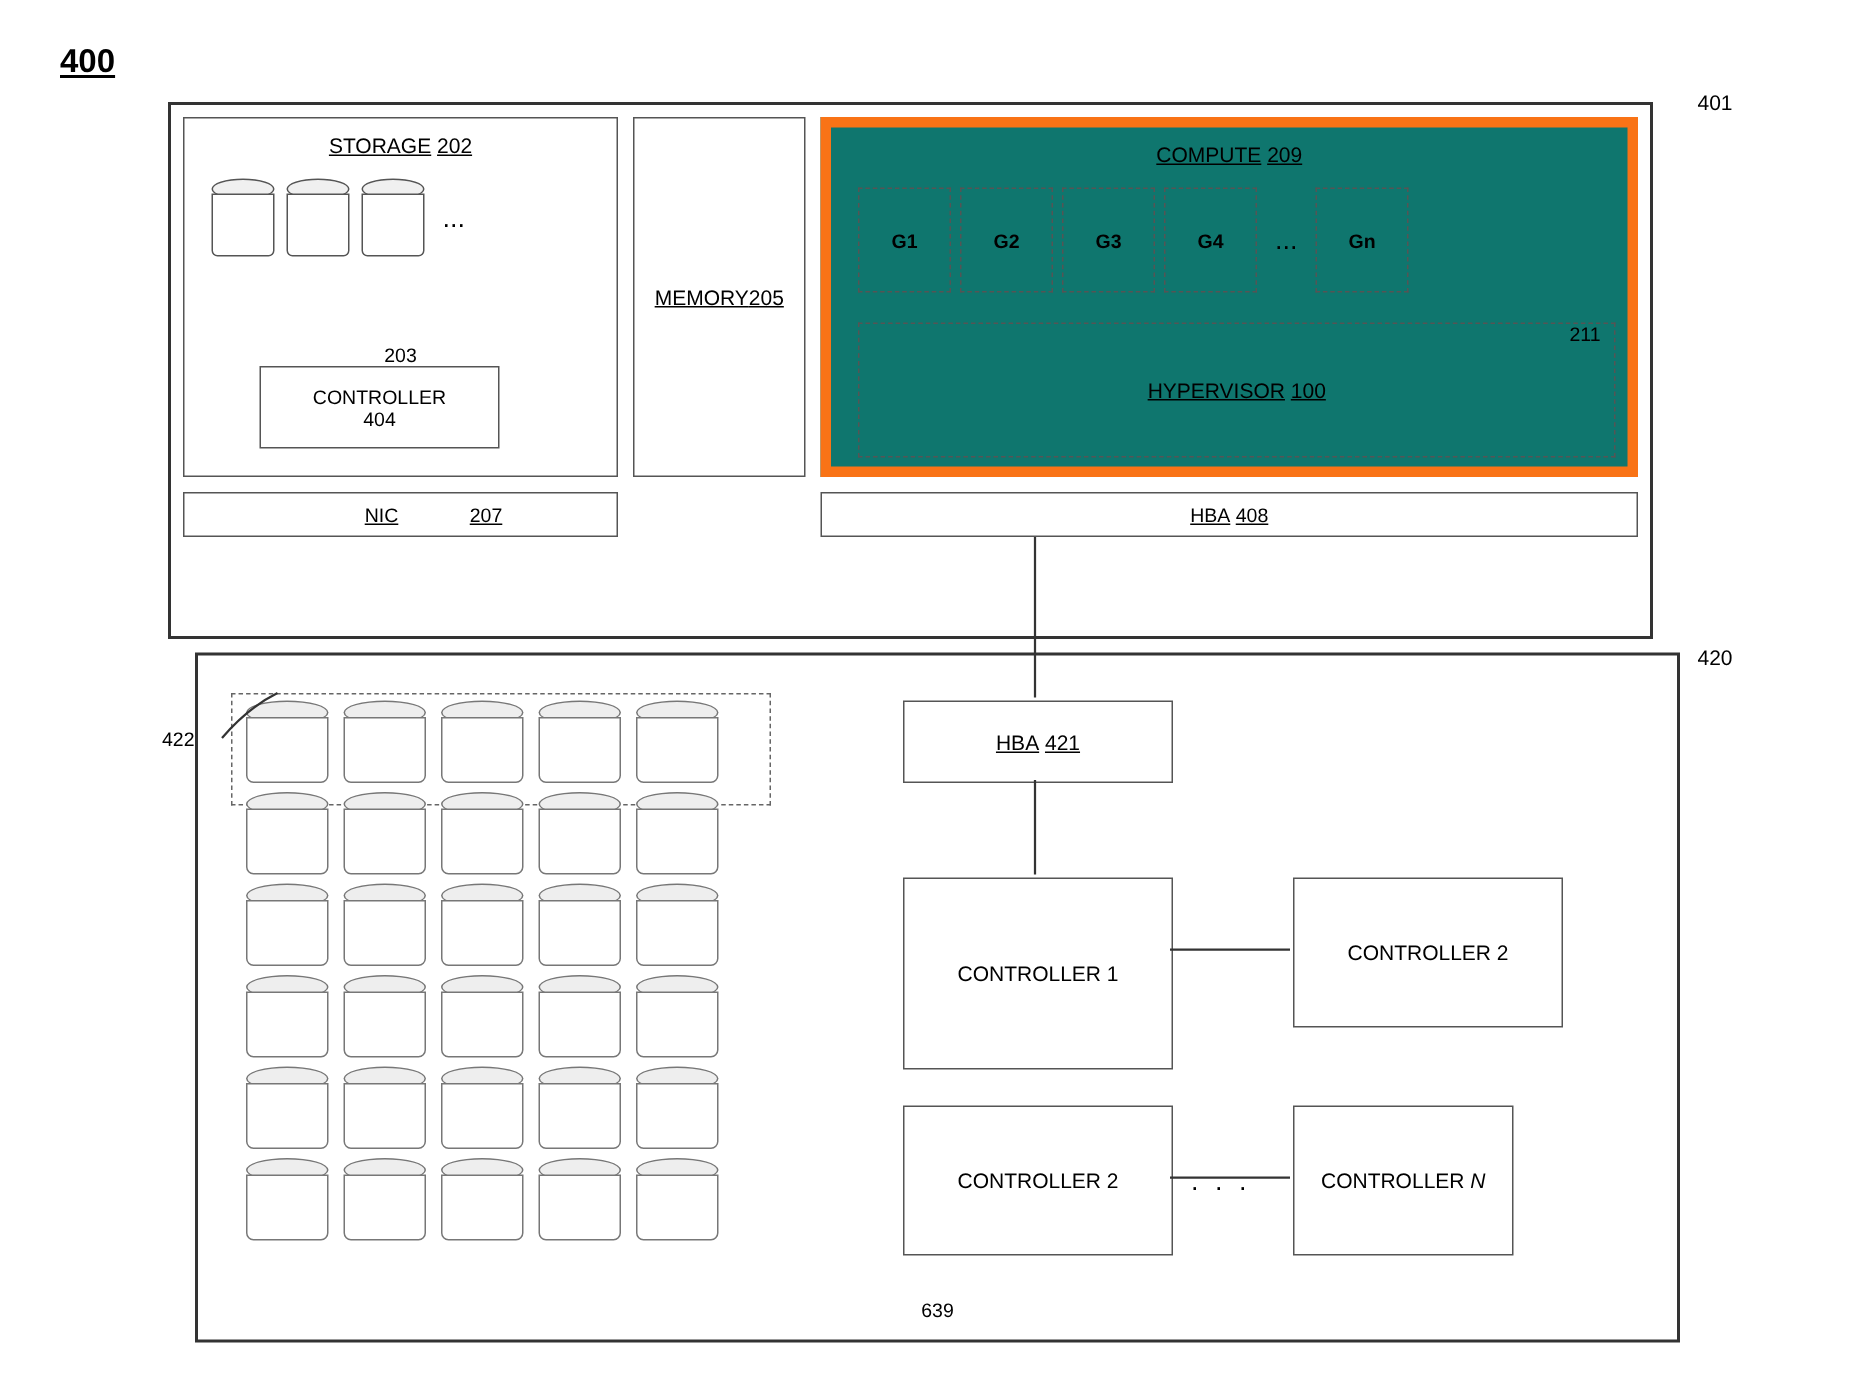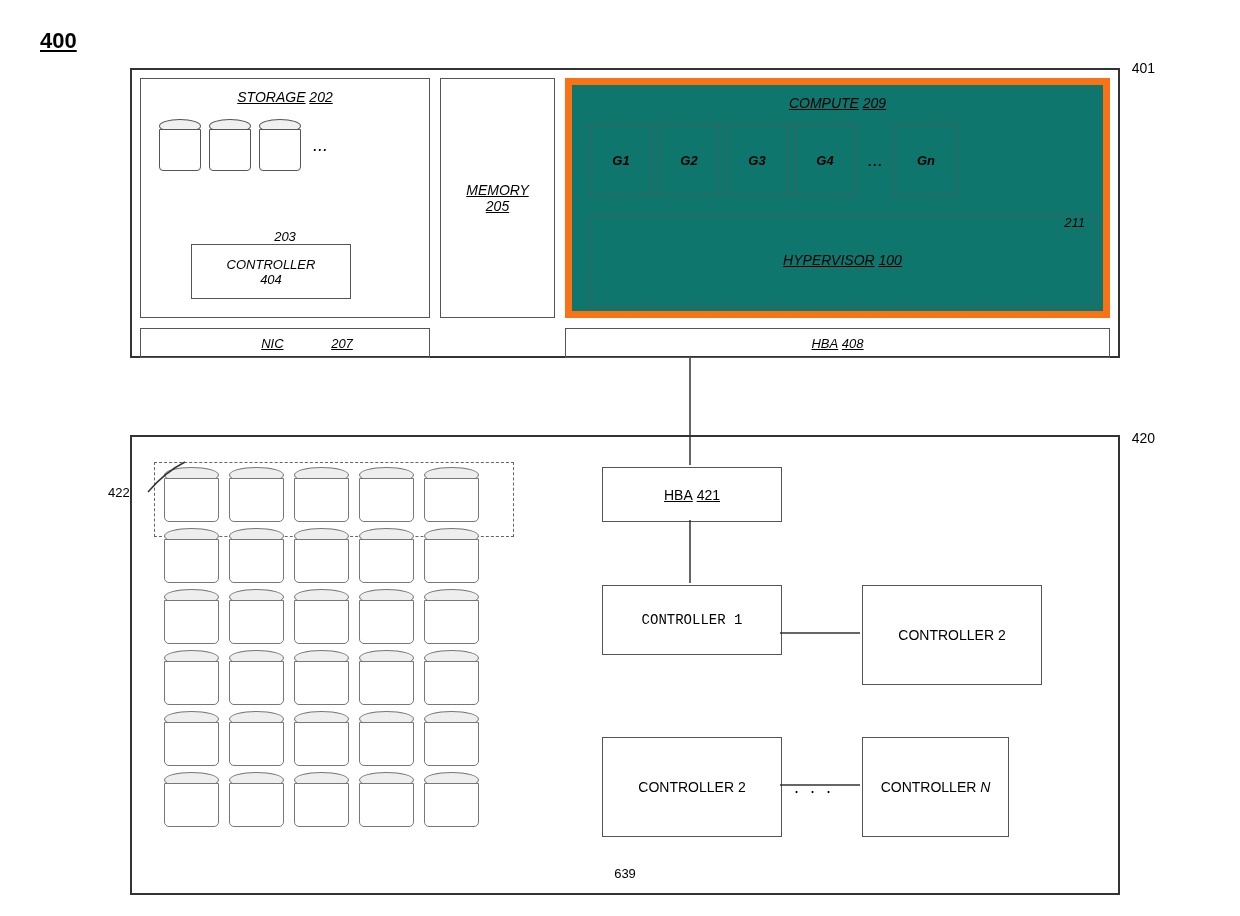--- a/index.html
+++ b/index.html
@@ -21,26 +21,25 @@
     .fig-label {
       position: absolute;
       top: 28px; left: 40px;
       font-size: 22px;
       font-weight: bold;
       text-decoration: underline;
     }
     
     .top-system {
       position: absolute;
-      top: 68px; left: 130px;
+      top: 68px; left: 112px;
       width: 990px;
-      height: 290px;
+      height: 358px;
       border: 2px solid #333;
       background: #fff;
-      font-style: italic;
     }
     
     .ref-401 {
       position: absolute;
       top: 60px; right: 85px;
       font-size: 14px;
     }
     
     .storage-section {
       position: absolute;
@@ -108,21 +107,20 @@
       font-size: 13px;
     }
     
     .memory-section {
       position: absolute;
       top: 8px; left: 308px;
       width: 115px;
       height: 240px;
       border: 1px solid #555;
       display: flex;
-      flex-direction: column;
       align-items: center;
       justify-content: center;
       font-size: 14px;
     }
     .memory-section span { text-decoration: underline; }
     
     .compute-section {
       position: absolute;
       top: 8px; left: 433px;
       width: 545px;
@@ -239,28 +237,27 @@
       justify-content: center;
       font-size: 14px;
     }
     .hba-421 span { text-decoration: underline; }
 
     
     .ctrl-1 {
       position: absolute;
       top: 148px; left: 470px;
       width: 180px;
-      height: 70px;
+      height: 128px;
       border: 1.5px solid #555;
       display: flex;
       align-items: center;
       justify-content: center;
       font-size: 14px;
       text-align: center;
-      font-family: Liberation Mono, monospace;
     }
     .ctrl-2 {
       position: absolute;
       top: 148px; left: 730px;
       width: 180px;
       height: 100px;
       border: 1.5px solid #555;
       display: flex;
       align-items: center;
       justify-content: center;

